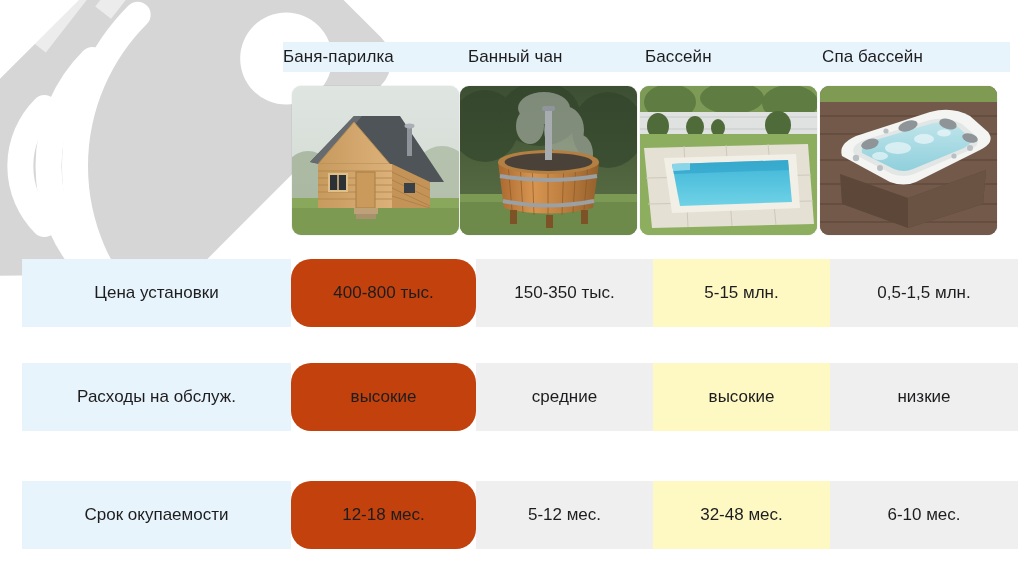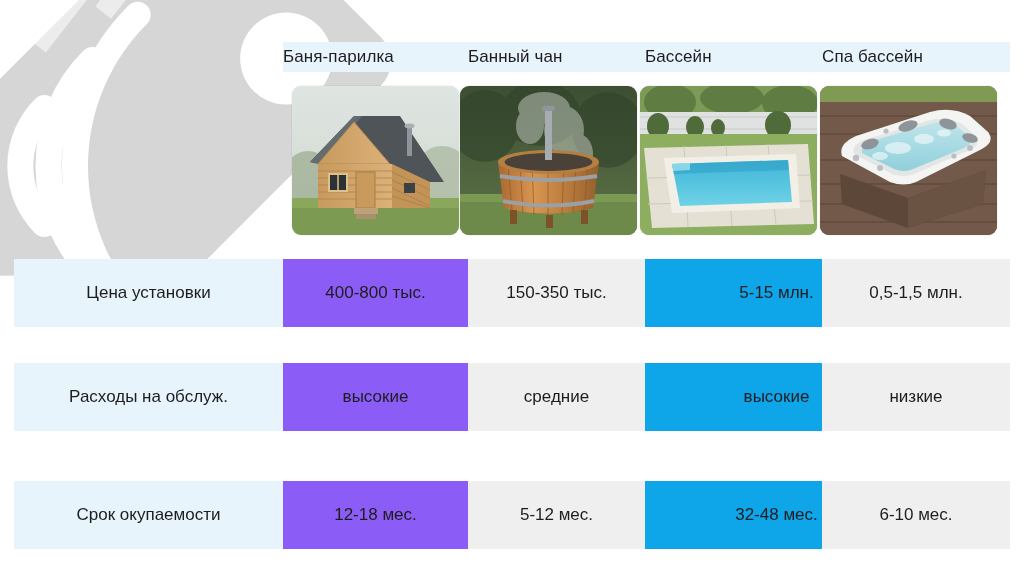--- a/index.html
+++ b/index.html
@@ -93,21 +93,21 @@
   }
   .thumb.t1 { left: 292px; width: 167px; }
   .thumb.t2 { left: 460px; width: 177px; }
   .thumb.t3 { left: 640px; width: 177px; }
   .thumb.t4 { left: 820px; width: 177px; }
   .thumb svg { display: block; width: 100%; height: 100%; }
 
   
   .row {
     position: absolute;
-    left: 0;
+    left: 8px;
     width: 884px;
     height: 68px;
   }
   .row.r0 { top: 259px; }
   .row.r1 { top: 363px; }
   .row.r2 { top: 468px; margin-top: 13px; }
 
   .cell {
     position: absolute;
     top: 0;
@@ -117,23 +117,23 @@
     justify-content: center;
     font-size: 17px;
     color: #1d1d1f;
     white-space: nowrap;
   }
   .cell.label {
     left: 14px;
     width: 269px;
     background: #e8f4fb;
   }
-  .cell.v1 { left: 283px; width: 185px; background: #8b5cf6; }
+  .cell.v1 { left: 283px; width: 185px; background: #c2410c; border-radius: 20px; }
   .cell.v2 { left: 468px; width: 177px; background: #efefef; }
-  .cell.v3 { left: 645px; width: 177px; background: #0ea5e9; padding-left: 43px; }
+  .cell.v3 { left: 645px; width: 177px; background: #fef9c3; }
   .cell.v4 { left: 822px; width: 188px; background: #efefef; }
 </style>
 </head>
 <body>
 
 <div class="slide">
 
   <svg class="watermark" viewBox="0 0 560 560" xmlns="http://www.w3.org/2000/svg" aria-hidden="true">
     <g transform="rotate(45 280 280)">
 

